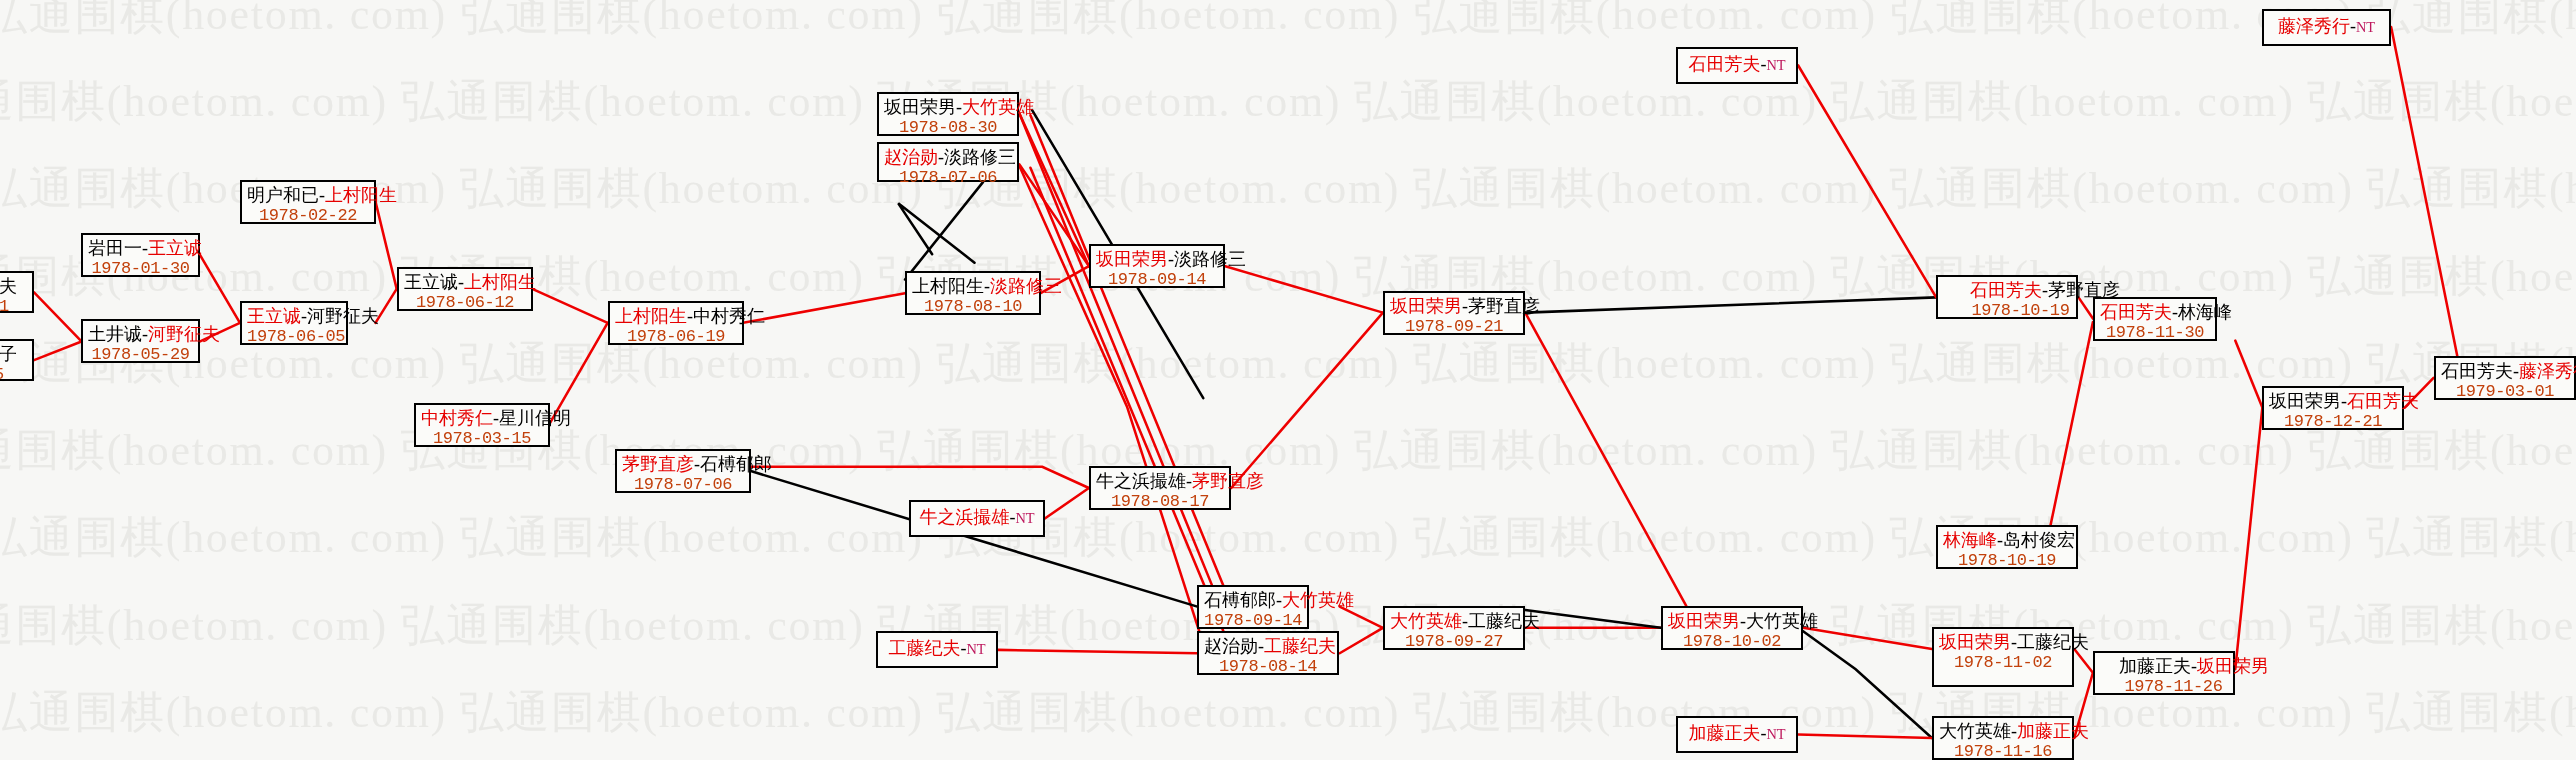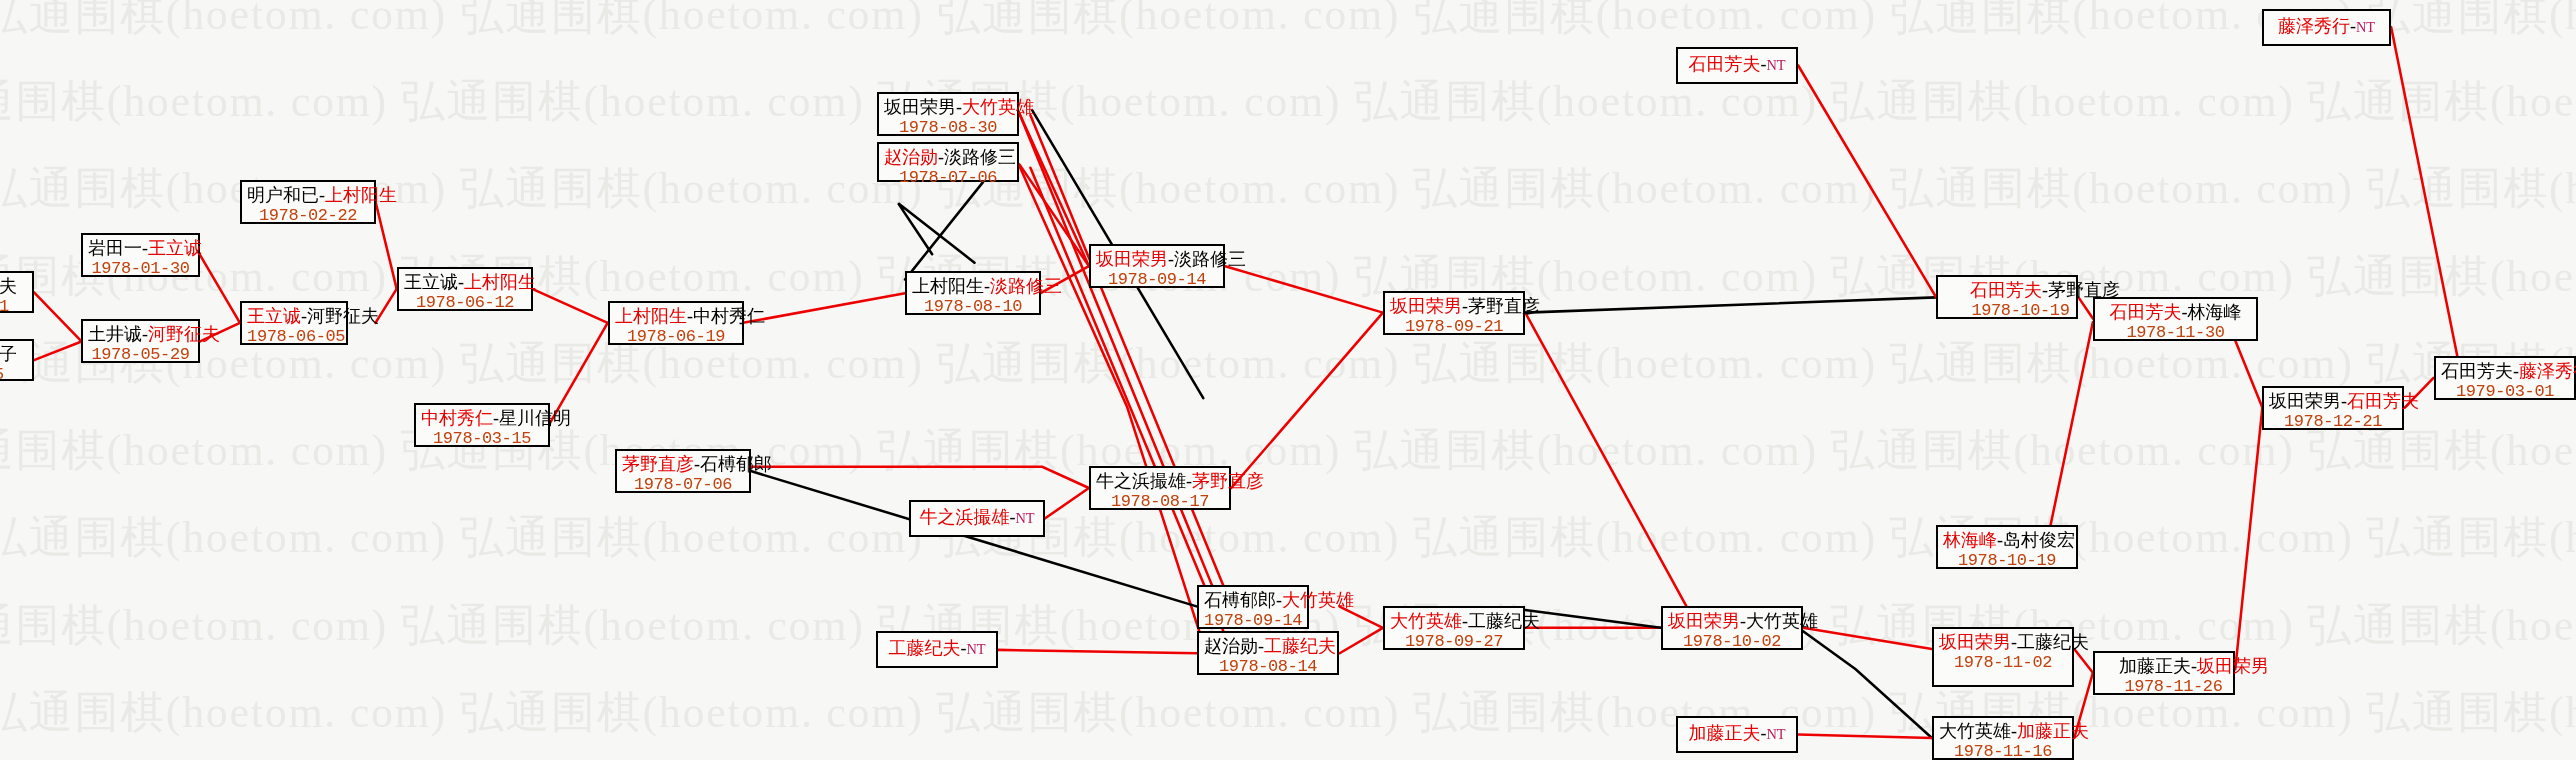--- a/index.html
+++ b/index.html
@@ -224,21 +224,21 @@
       <div class="ln1"><span class="l">加藤正夫</span><span class="sep">-</span><span class="w">坂田荣男</span></div>
       <div class="ln2">1978-11-26</div>
     </div>
     <div class="node single" style="left: 1676px; top: 47px; width: 122px; height: 37px;">
       <div class="ln1"><span class="w">石田芳夫</span><span class="sep">-</span><span class="nt">NT</span></div>
     </div>
     <div class="node" style="left: 1936px; top: 275px; width: 142px; height: 44px; padding-left: 32px;">
       <div class="ln1"><span class="w">石田芳夫</span><span class="sep">-</span><span class="l">茅野直彦</span></div>
       <div class="ln2">1978-10-19</div>
     </div>
-    <div class="node" style="left: 2093px; top: 297px; width: 165px; height: 44px;">
+    <div class="node" style="left: 2093px; top: 297px; width: 124px; height: 44px;">
       <div class="ln1"><span class="w">石田芳夫</span><span class="sep">-</span><span class="l">林海峰</span></div>
       <div class="ln2">1978-11-30</div>
     </div>
     <div class="node" style="left: 1936px; top: 525px; width: 142px; height: 44px;">
       <div class="ln1"><span class="w">林海峰</span><span class="sep">-</span><span class="l">岛村俊宏</span></div>
       <div class="ln2">1978-10-19</div>
     </div>
     <div class="node" style="left: 2262px; top: 386px; width: 142px; height: 44px;">
       <div class="ln1"><span class="l">坂田荣男</span><span class="sep">-</span><span class="w">石田芳夫</span></div>
       <div class="ln2">1978-12-21</div>

